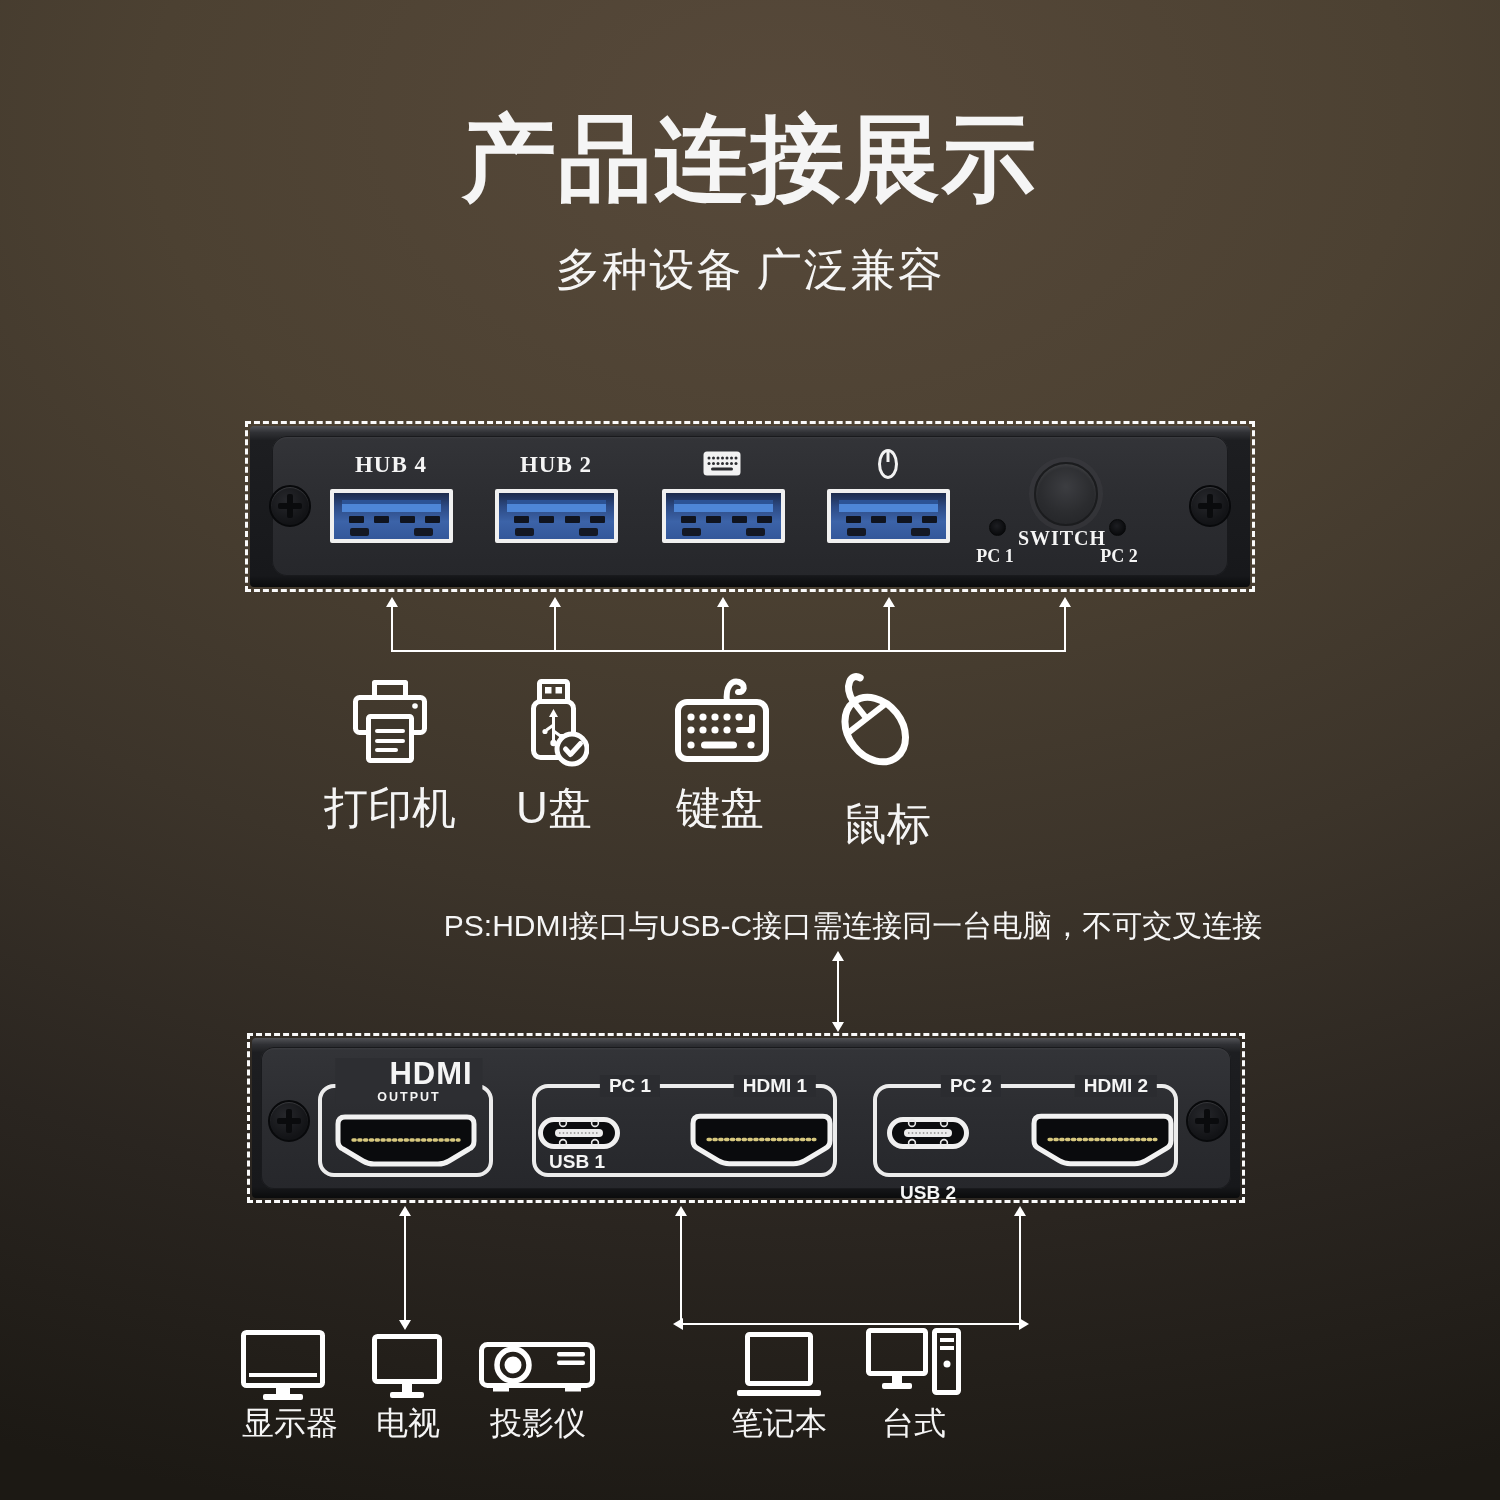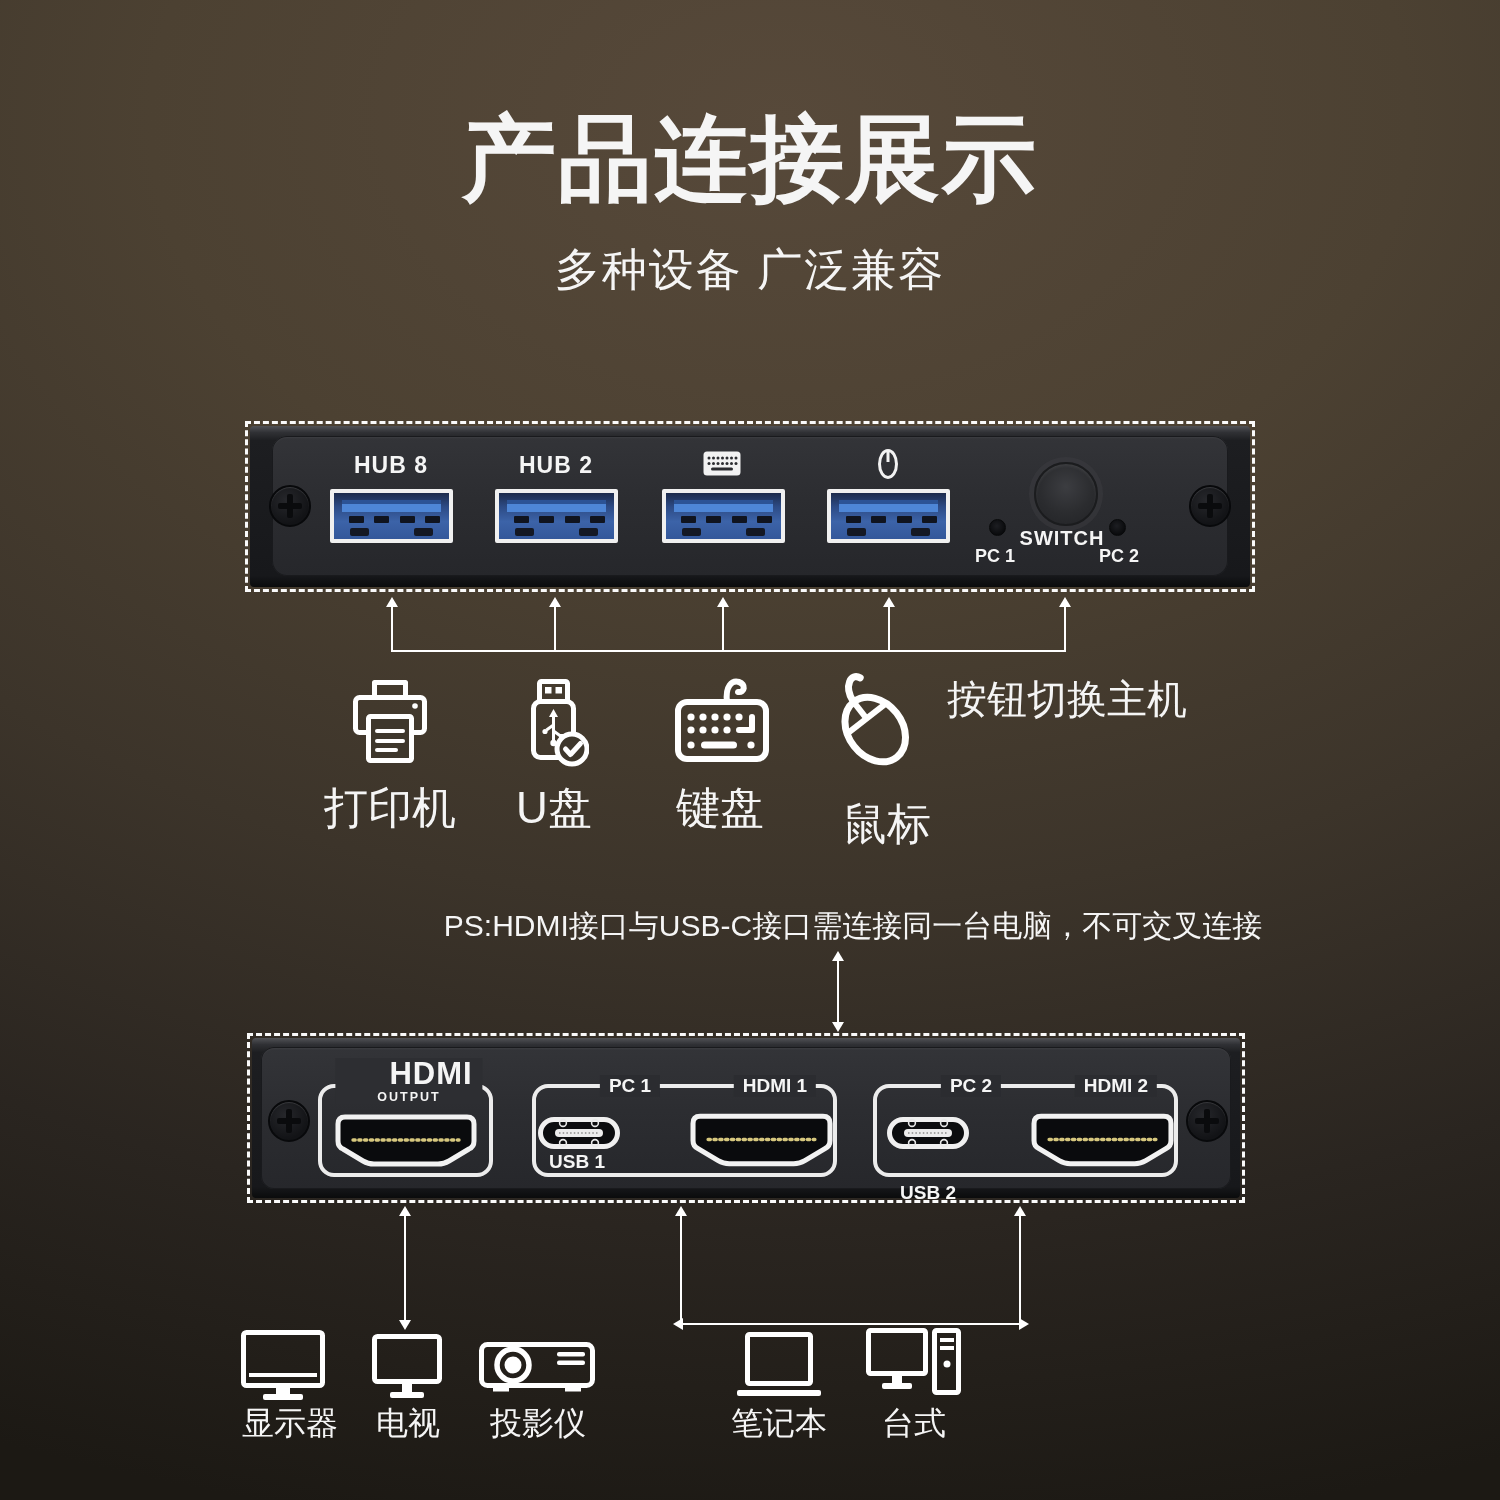--- a/index.html
+++ b/index.html
@@ -3,21 +3,21 @@
 <meta charset="utf-8">
 <style>
   html,body{margin:0;padding:0;background:#111;}
   .canvas{
     position:relative;width:1500px;height:1500px;overflow:hidden;
     font-family:"Liberation Sans","DejaVu Sans",sans-serif;
     background:radial-gradient(140% 95% at 52% 8%, #57493a 0%, #4c4132 30%, #3c342a 55%, #2a2520 78%, #1c1914 100%);
     color:#f5f5f5;
   }
   .abs{position:absolute;}
-  .ctr{transform:translateX(-50%);}
+  .ctr{transform:translateX(-50%);font-family:Liberation Serif, serif;}
   
   .title{left:750px;top:96px;font-size:94px;font-weight:900;letter-spacing:2px;white-space:nowrap;}
   .subtitle{left:750px;top:240px;font-size:45px;font-weight:500;letter-spacing:2px;white-space:nowrap;}
   
   .panel-wrap{border:3px dashed #fafafa;padding:2px;}
   .panel{
     position:relative;border-radius:4px;
     background:linear-gradient(180deg,#515256 0%,#303135 4%,#1d1e21 9%,#17181b 93%,#0a0b0c 100%);
   }
   .face{
@@ -90,21 +90,21 @@
 
       <div class="screw" style="left:19px;top:59px;">
           <i class="h"></i>
           <i class="v"></i>
         </div>
       <div class="screw" style="left:939px;top:59px;">
           <i class="h"></i>
           <i class="v"></i>
         </div>
 
-      <div class="port-label ctr" style="left:141px;top:26px;">HUB 8</div>
+      <div class="port-label ctr" style="left:141px;top:26px;">HUB 4</div>
       <div class="port-label ctr" style="left:306px;top:26px;">HUB 2</div>
 
       <svg class="abs" style="left:452px;top:24px;" width="40" height="27" viewBox="0 0 40 27">
         <rect x="1.5" y="1.5" width="37" height="24" rx="3.5" fill="#f2f2f2"></rect>
         <g fill="#2c2d31">
           <circle cx="7" cy="8" r="1.5"></circle>
             <circle cx="11.5" cy="8" r="1.5"></circle>
             <circle cx="16" cy="8" r="1.5"></circle>
             <circle cx="20.5" cy="8" r="1.5"></circle>
             <circle cx="25" cy="8" r="1.5"></circle>
@@ -243,21 +243,20 @@
       <line x1="23" y1="48" x2="69" y2="48" stroke="#fff" stroke-width="6"></line>
       <line x1="46" y1="28" x2="46" y2="48" stroke="#fff" stroke-width="6"></line>
       <path d="M 46 26 C 48 8 62 2 66 12" fill="none" stroke="#fff" stroke-width="7" stroke-linecap="round"></path>
     </g>
   </svg>
 
   <div class="dev-label" style="left:390px;top:779px;">打印机</div>
   <div class="dev-label" style="left:554px;top:779px;">U盘</div>
   <div class="dev-label" style="left:720px;top:779px;">键盘</div>
   <div class="dev-label" style="left:887px;top:779px;margin-top:16px;">鼠标</div>
-  <div class="note-text" style="left:947px;top:672px;">按钮切换主机</div>
 
   <div class="ps-text" style="left:853px;top:906px;">PS:HDMI接口与USB-C接口需连接同一台电脑，不可交叉连接</div>
   <div>
     <div class="ah ah-up" style="left:832px;top:951px;"></div>
     <div class="vl" style="left:837px;top:960px;height:63px;"></div>
     <div class="ah ah-down" style="left:832px;top:1022px;"></div>
   </div>
 
   <div class="abs panel-wrap" style="left:247px;top:1033px;width:988px;height:160px;">
     <div class="panel" style="width:988px;height:160px;">

